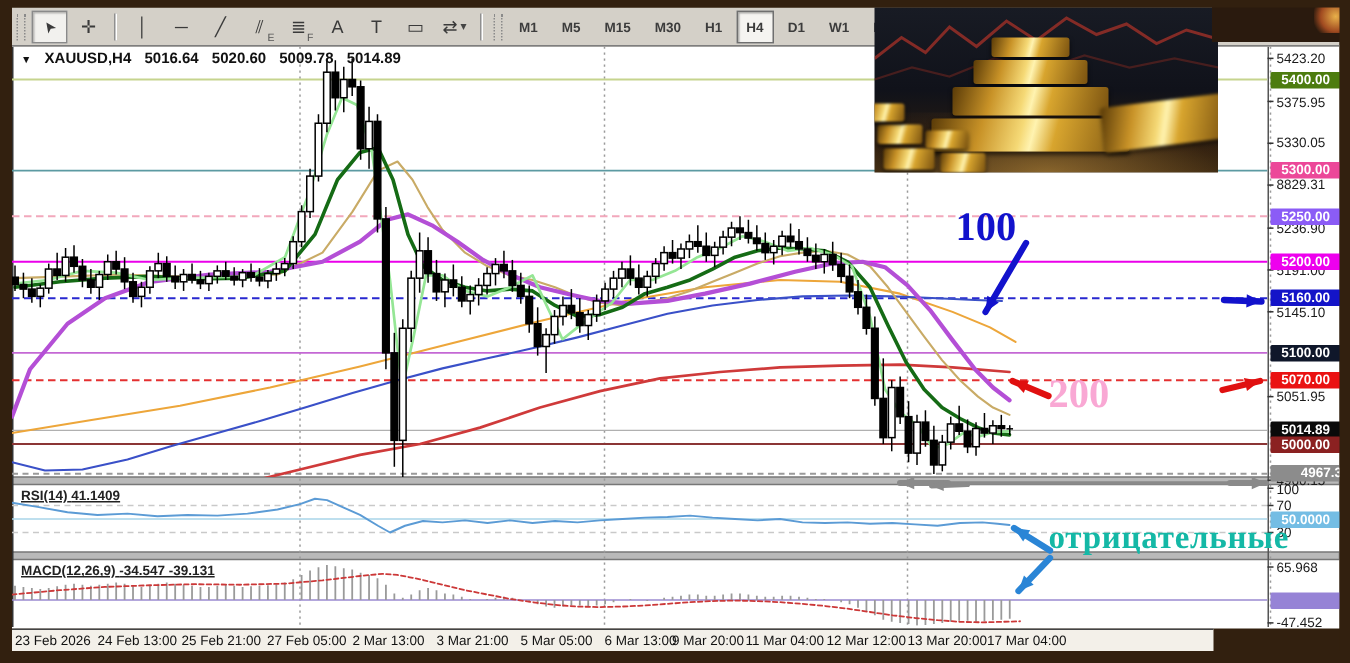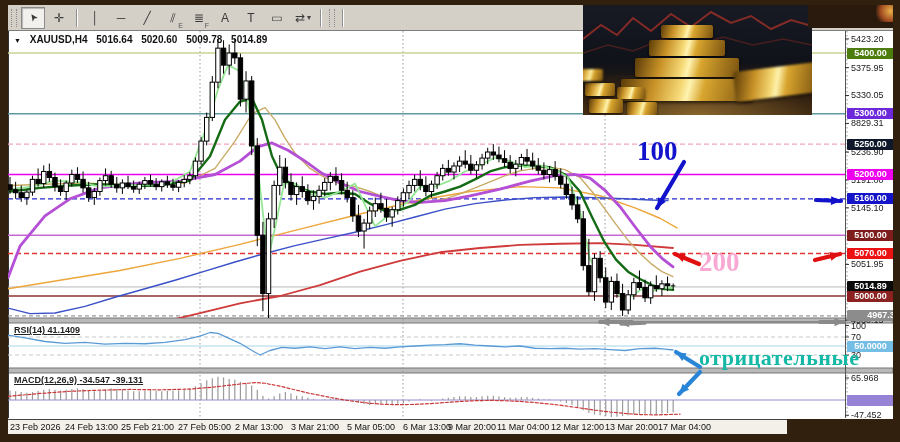--- a/index.html
+++ b/index.html
@@ -32,21 +32,21 @@
   #main-svg{position:absolute;left:0;top:0;width:900px;height:442px;z-index:3;}
   #info-line{position:absolute;left:14px;top:34px;font-size:10px;font-weight:bold;color:#111;z-index:6;letter-spacing:0;}
   #info-line span{margin-right:6px;}
   .panel-label{position:absolute;font-size:9px;font-weight:bold;color:#222;z-index:6;text-decoration:underline;}
   
   .axlabel{position:absolute;left:851px;width:44px;font-size:9px;color:#1a1a1a;z-index:6;line-height:11px;}
   .axbadge{position:absolute;left:847px;width:47px;font-size:9px;font-weight:bold;color:#fff;z-index:7;
     line-height:11px;text-align:center;border-radius:1px;}
   
   #time-axis{position:absolute;left:8px;top:419px;width:779px;height:15px;background:#f3f0e9;z-index:5;
-    border-top:1px solid #444;}
+    border-top:1px solid #444;padding-left:22px;}
   .tlabel{position:absolute;top:2px;font-size:9px;color:#111;white-space:nowrap;}
   
   .bigtext{position:absolute;z-index:20;font-family:"Liberation Serif",serif;font-weight:bold;}
   #label-100{left:637px;top:136px;font-size:27px;}
   #label-200{left:699px;top:247px;font-size:27px;}
   #label-negative{left:699px;top:345px;font-size:22px;letter-spacing:.5px;}
   
   #photo{position:absolute;left:583px;top:5px;width:229px;height:110px;overflow:hidden;z-index:12;
     background:linear-gradient(180deg,#181b24 0%,#10121a 50%,#2a1d10 86%,#3a2a14 100%);}
   .gbar{position:absolute;border-radius:2px;
@@ -98,20 +98,31 @@
         <div class="tbtn">
           <span>▭</span>
         </div>
         <div class="tbtn">
           <span>⇄</span>
           <span class="caret">▾</span>
         </div>
       </div>
     <div class="tsep"></div>
     <div class="grip"></div>
+    <div id="tf-group" style="display:flex;align-items:center;">
+        <div class="tfbtn">M1</div>
+        <div class="tfbtn">M5</div>
+        <div class="tfbtn">M15</div>
+        <div class="tfbtn">M30</div>
+        <div class="tfbtn">H1</div>
+        <div class="tfbtn active">H4</div>
+        <div class="tfbtn">D1</div>
+        <div class="tfbtn">W1</div>
+        <div class="tfbtn">MN</div>
+      </div>
     <div class="tsep"></div>
   </div>
 
   <svg id="main-svg" xmlns="http://www.w3.org/2000/svg">
       <defs>
         <clipPath id="mainClip">
           <rect x="8" y="31" width="837" height="287"></rect>
         </clipPath>
         <clipPath id="rsiClip">
           <rect x="8" y="323" width="837" height="45"></rect>
@@ -832,25 +843,25 @@
       <div class="axlabel" style="top: 33.906px;">5423.20</div>
       <div class="axlabel" style="top: 62.6104px;">5375.95</div>
       <div class="axlabel" style="top: 90.4946px;">5330.05</div>
       <div class="axlabel" style="top: 118.379px;">8829.31</div>
       <div class="axlabel" style="top: 147.083px;">5236.90</div>
       <div class="axlabel" style="top: 174.968px;">5191.00</div>
       <div class="axlabel" style="top: 202.852px;">5145.10</div>
       <div class="axlabel" style="top: 259.44px;">5051.95</div>
       <div class="axlabel" style="top: 315.209px;">4960.15</div>
       <div class="axbadge" style="top: 47.5px; background: #4d7c0f;">5400.00</div>
-      <div class="axbadge" style="top: 108.25px; background: #6d28d9;">5300.00</div>
-      <div class="axbadge" style="top: 138.625px; background: #0f172a;">5250.00</div>
+      <div class="axbadge" style="top: 108.25px; background: #ec4899;">5300.00</div>
+      <div class="axbadge" style="top: 138.625px; background: #8b5cf6;">5250.00</div>
       <div class="axbadge" style="top: 169px; background: rgb(238, 0, 238);">5200.00</div>
       <div class="axbadge" style="top: 193.3px; background: rgb(20, 20, 200);">5160.00</div>
-      <div class="axbadge" style="top: 229.75px; background: #7f1d1d;">5100.00</div>
+      <div class="axbadge" style="top: 229.75px; background: #0f172a;">5100.00</div>
       <div class="axbadge" style="top: 247.975px; background: rgb(234, 18, 18);">5070.00</div>
       <div class="axbadge" style="top: 281.454px; background: rgb(10, 10, 10);">5014.89</div>
       <div class="axbadge" style="top: 290.5px; background: rgb(139, 33, 33);">5000.00</div>
       <div class="axbadge" style="top: 310.365px; background: rgb(140, 140, 140); padding-left: 13px;">4967.30</div>
       <div class="axlabel" style="top: 320.5px;">100</div>
       <div class="axlabel" style="top: 332px;">70</div>
       <div class="axlabel" style="top: 350px;">30</div>
       <div class="axbadge" style="top: 340.5px; background: rgb(116, 189, 228);">50.0000</div>
       <div class="axlabel" style="top: 373.012px;">65.968</div>
       <div class="axlabel" style="top: 410.255px;">-47.452</div>

